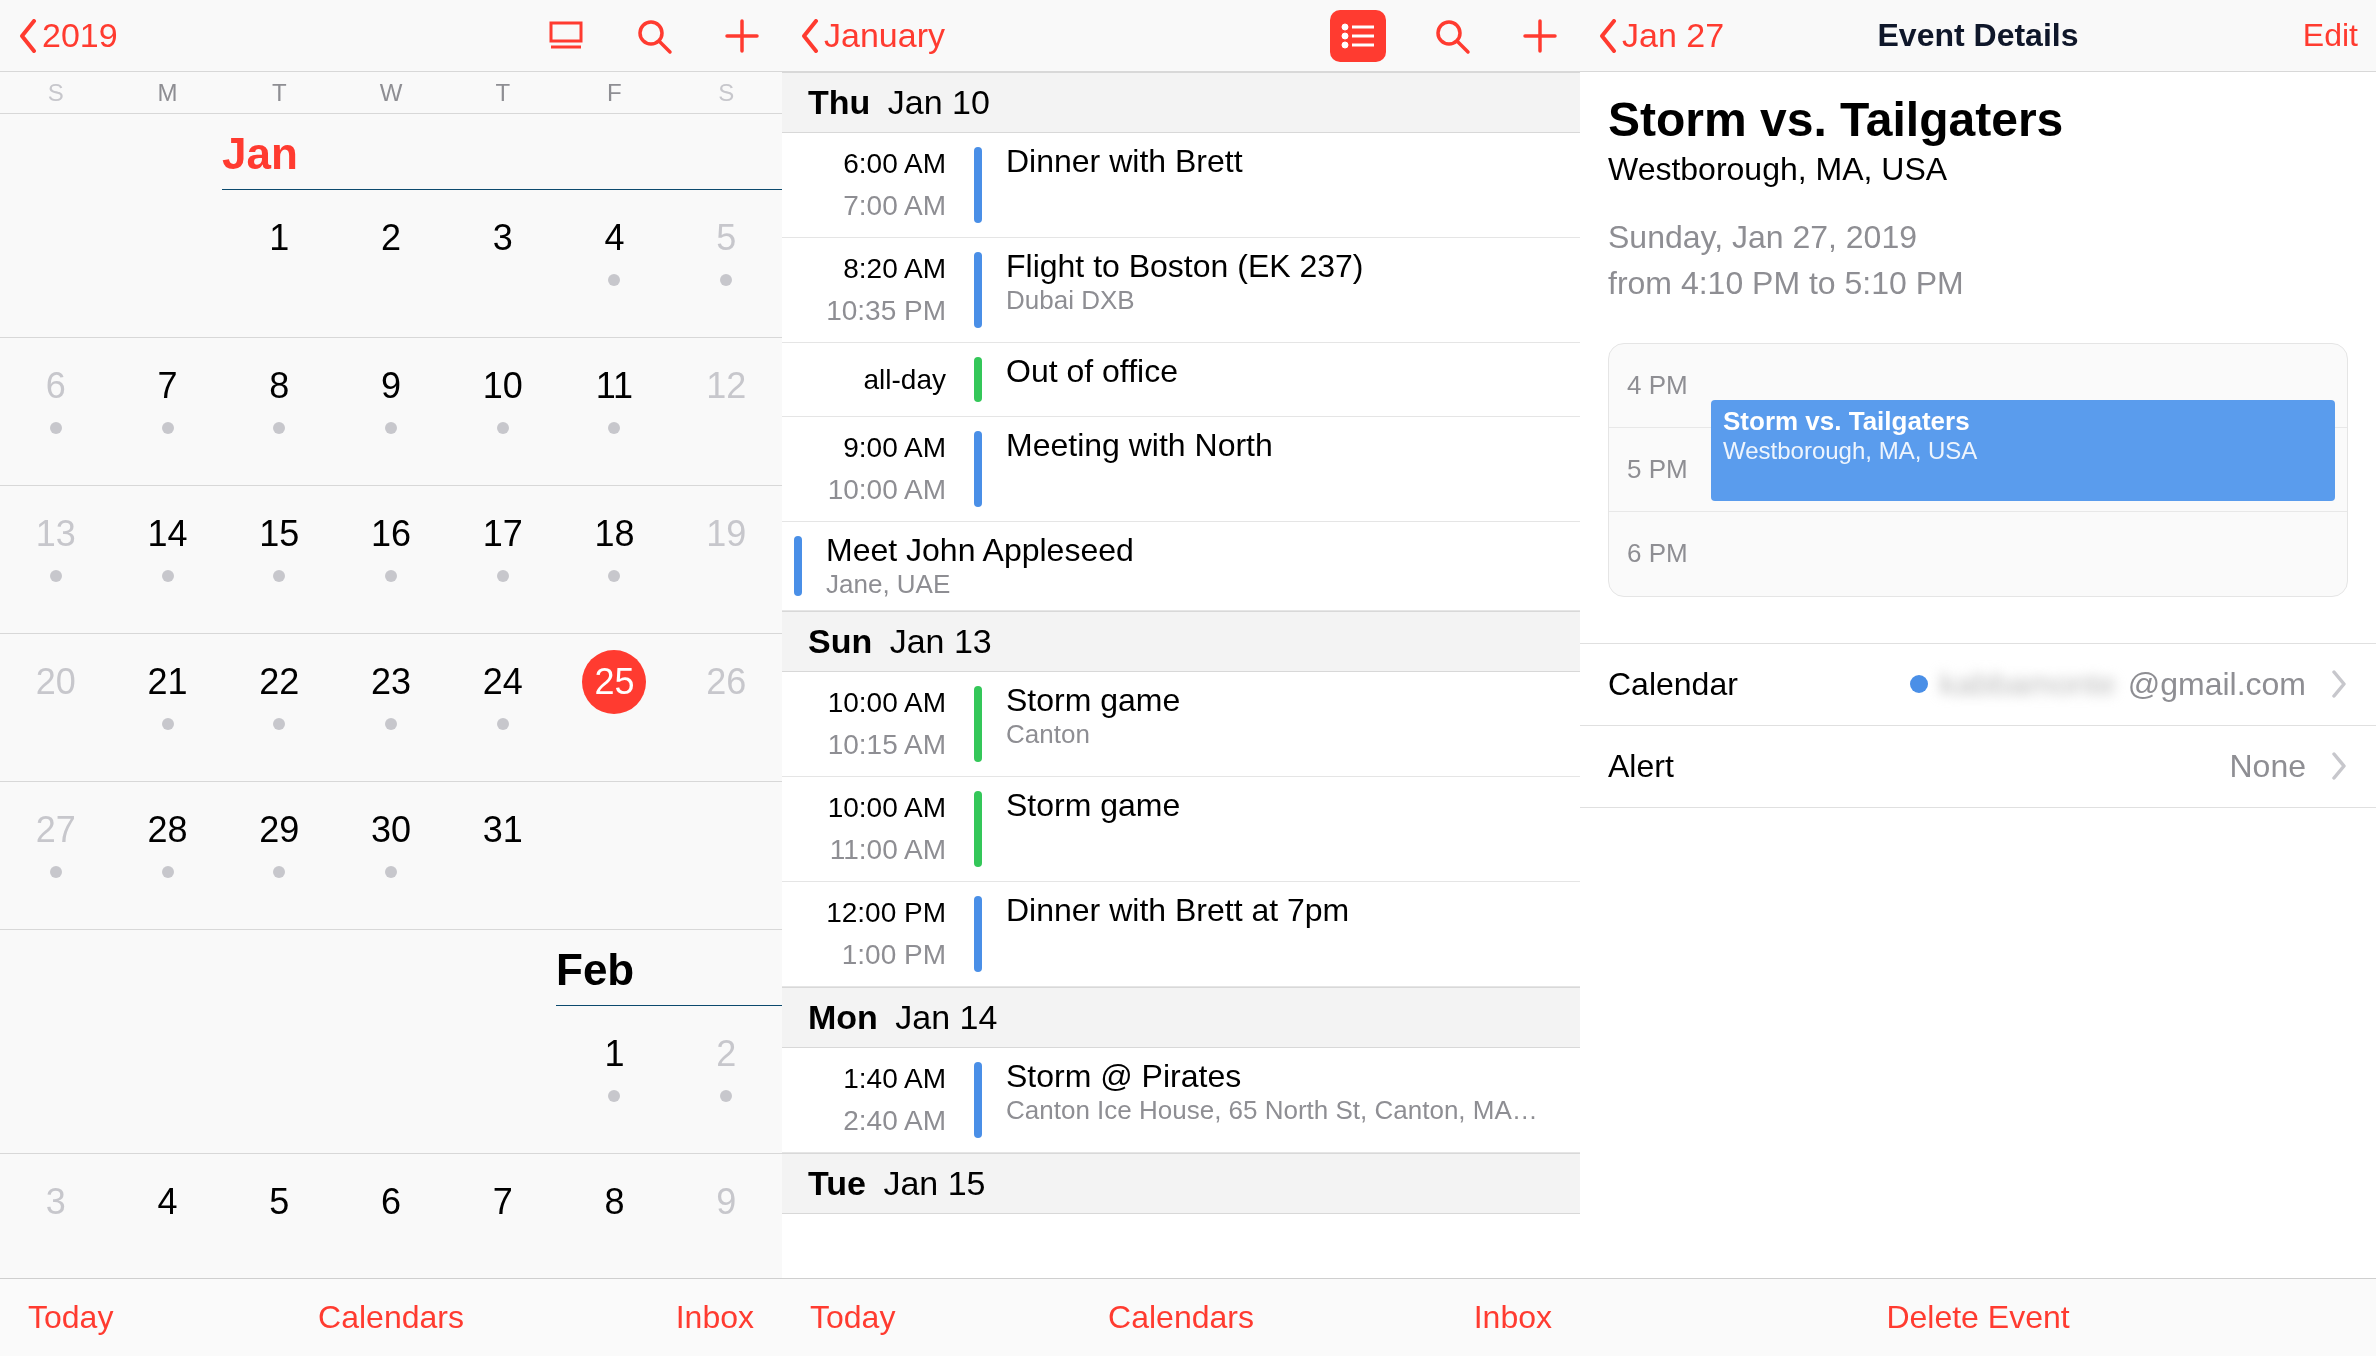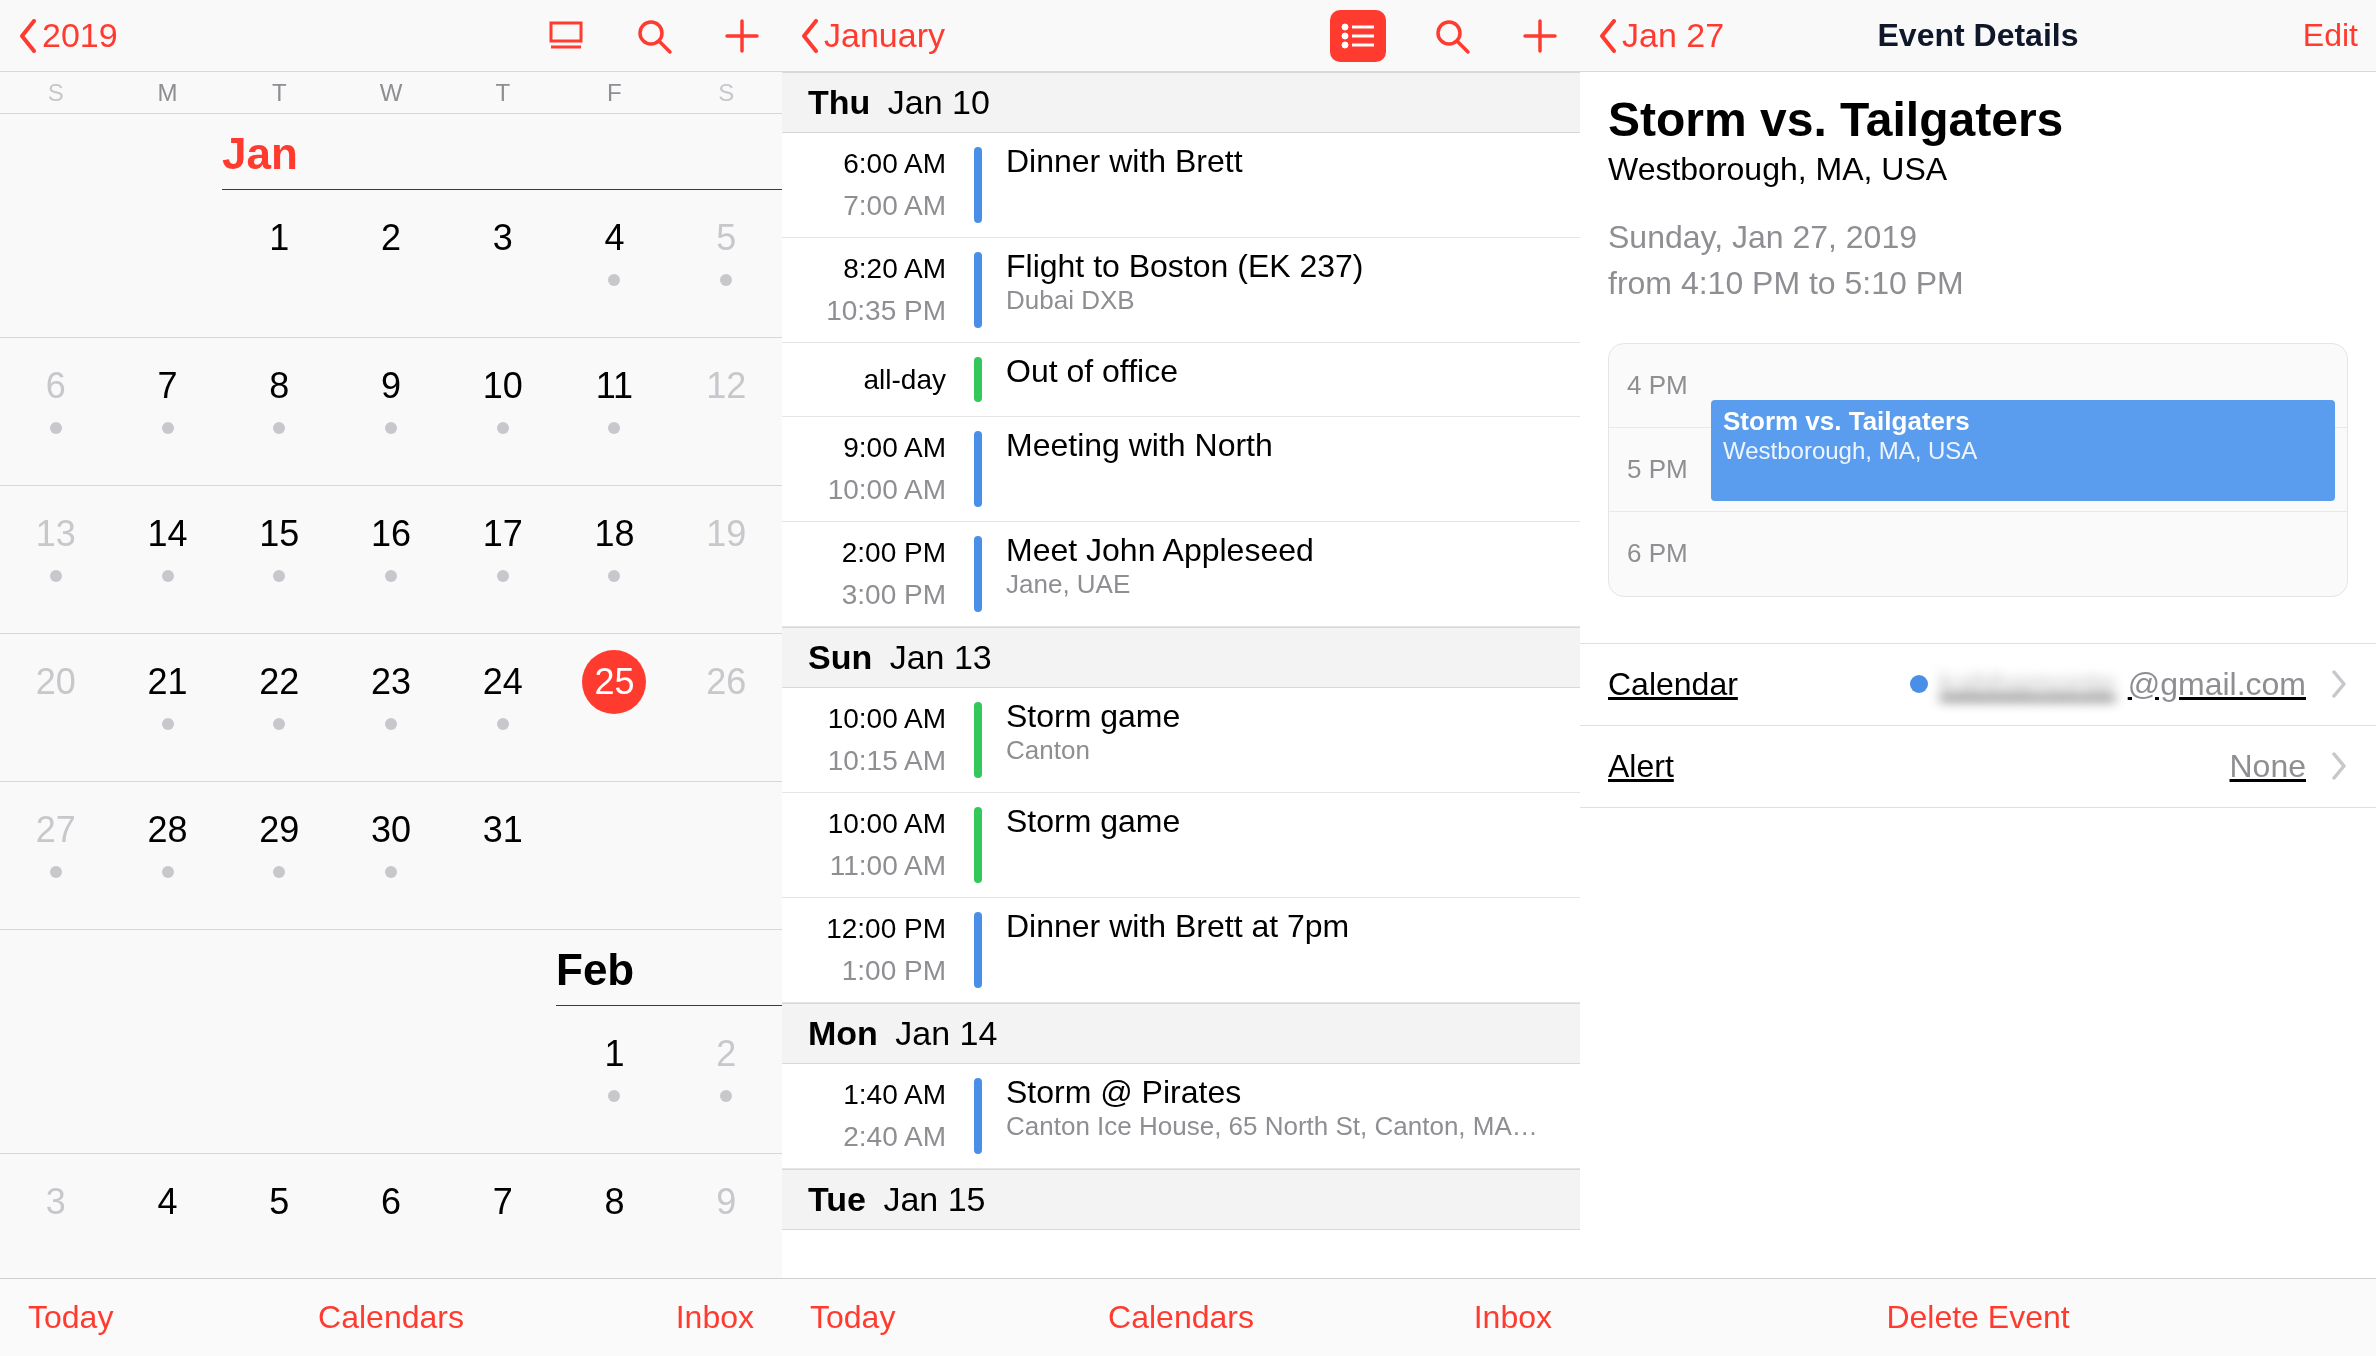--- a/index.html
+++ b/index.html
@@ -63,21 +63,21 @@
 .detail-loc { font-size: 32px; color: #000; margin-top: 4px; }
 .detail-when { padding: 18px 28px 0; font-size: 32px; color: #8e8e93; line-height: 1.45; }
 .mini-block { margin: 36px 28px 0; border: 1px solid #e5e5e5; border-radius: 16px; background: #fafafa; padding: 0; }
 .mini-block .slot { display: flex; align-items: center; border-bottom: 1px solid #e8e8e8; padding-left: 18px; height: 84px; position: relative; }
 .mini-block .slot:last-child { border-bottom: none; }
 .slot-label { font-size: 26px; color: #8e8e93; width: 72px; }
 .ev-chip { position: absolute; left: 102px; right: 12px; top: -28px; bottom: 10px; background: #5a9ced; color: #fff; border-radius: 4px; padding: 6px 12px; overflow: hidden; }
 .ev-chip .c-title { font-size: 26px; font-weight: 600; }
 .ev-chip .c-sub { font-size: 24px; opacity: .9; }
 .list-settings { margin-top: 46px; border-top: 1px solid #e0e0e0; }
-.setting-row { display: flex; align-items: center; padding: 22px 28px; border-bottom: 1px solid #e0e0e0; font-size: 32px; text-decoration: underline; }
+.setting-row { display: flex; align-items: center; padding: 22px 28px; border-bottom: 1px solid #e0e0e0; font-size: 32px; }
 .setting-row .label { color: #000; }
 .setting-row .value { margin-left: auto; color: #8e8e93; display: flex; align-items: center; gap: 12px; }
 .blue-dot { width: 18px; height: 18px; border-radius: 50%; background: #4a8fe7; display: inline-block; }
 .blur { filter: blur(6px); color: #bbb; }
 .chev-right { color: #c7c7cc; margin-left: 14px; }
 
 
 svg { display: block; }
 </style>
 </head>
@@ -382,24 +382,20 @@
         <div class="times">
           <div class="t1">9:00 AM</div>
           <div class="t2">10:00 AM</div>
         </div>
         <div class="bar blue"></div>
         <div class="ev-content">
           <div class="ev-title">Meeting with North</div>
         </div>
       </div>
       <div class="event-row">
-        <div class="times">
-          <div class="t1">2:00 PM</div>
-          <div class="t2">3:00 PM</div>
-        </div>
         <div class="bar blue"></div>
         <div class="ev-content">
           <div class="ev-title">Meet John Appleseed</div>
           <div class="ev-sub">Jane, UAE</div>
         </div>
       </div>
       <div class="section-header"><span class="dow">Sun</span> <span class="date">Jan 13</span></div>
       <div class="event-row">
         <div class="times">
           <div class="t1">10:00 AM</div>

